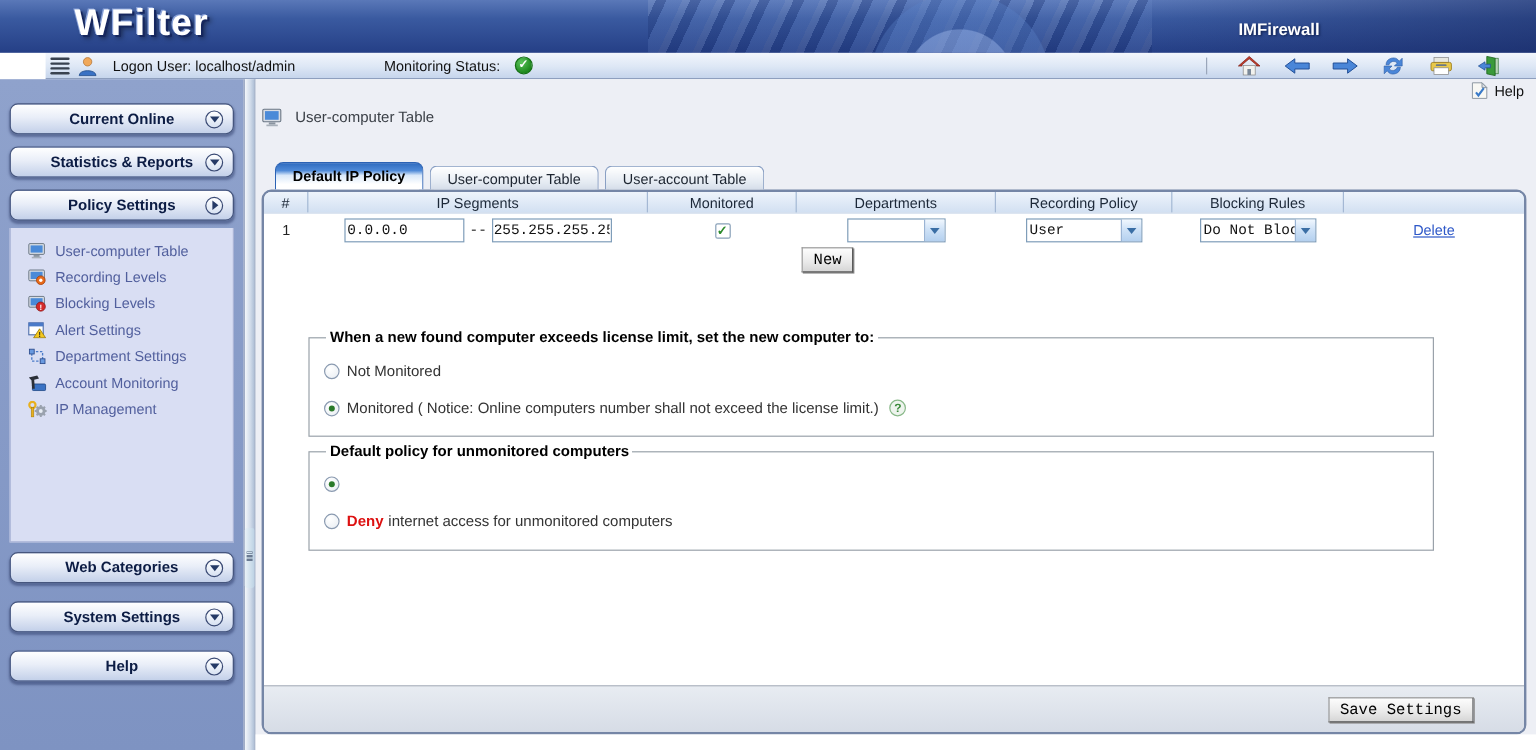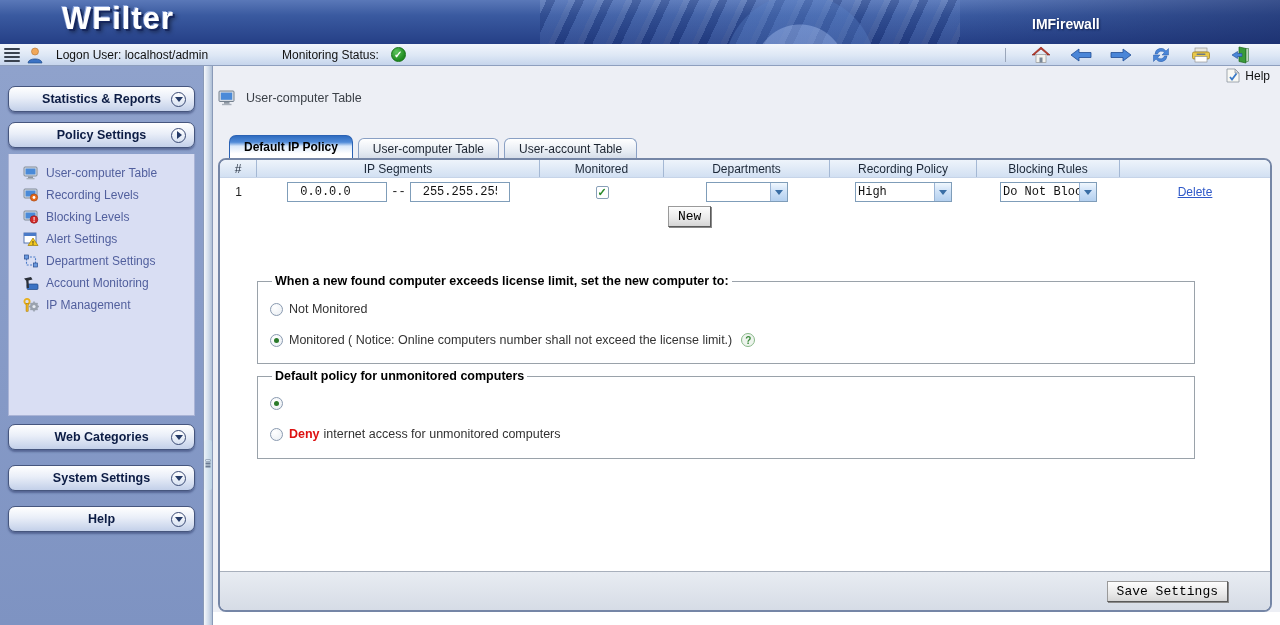--- a/index.html
+++ b/index.html
@@ -16,21 +16,21 @@
     }
   .banner::after { content:""; position:absolute; right:0; top:0; width:330px; height:44px;
     background:linear-gradient(90deg, transparent, rgba(20,35,90,.45)); }
   .logo { position:absolute; left:62px; top:1px; font-size:31px; font-weight:bold; color:#fff;
     letter-spacing:1px; text-shadow:2px 2px 0 #16275e, -1px -1px 0 #8aa2d8, 3px 3px 4px rgba(0,0,0,.5); }
   .product { position:absolute; left:1032px; top:16px; font-size:14px; font-weight:bold; color:#fff;
     z-index:2; text-shadow:1px 1px 2px #10204e; }
 
   
   .toolbar { height:22px; background:linear-gradient(180deg,#f2f6fc 0%,#dde7f5 55%,#c6d5ec 100%);
-    border-bottom:1px solid #8e9fbe; display:flex; align-items:center; }
+    border-bottom:1px solid #8e9fbe; display:flex; align-items:center;margin-left:38px; }
   .tb-left { display:flex; align-items:center; gap:6px; padding-left:4px; }
   .menu-icon { width:16px; height:14px; display:flex; flex-direction:column; justify-content:space-between; cursor:pointer; }
   .menu-icon i { height:2px; background:#39424f; border-radius:1px; }
   .logon-text { margin-left:6px; color:#111; }
   .mon-label { margin-left:68px; color:#111; }
   .status-ok { width:15px; height:15px; border-radius:50%; margin-left:6px;
     background:radial-gradient(circle at 35% 30%, #5cc45c, #1f8a1f 70%); border:1px solid #157015;
     color:#fff; font-size:10px; font-weight:bold; text-align:center; line-height:14px; }
   .tb-right { margin-left:auto; display:flex; align-items:center; gap:18px; padding-right:28px; }
   .tb-sep { width:1px; height:14px; background:#9aa6ba; margin-right:6px; }
@@ -81,21 +81,21 @@
 
   .grid-head { display:flex; height:18px; background:linear-gradient(180deg,#eef4fb,#d2e0f2);
     border-bottom:1px solid #c6d4e8; font-size:12px; color:#1c2838; }
   .gh { display:flex; align-items:center; justify-content:center; border-right:1px solid #a4b8d4; }
   .gh:last-child { border-right:none; }
   .grid-row { display:flex; height:28px; align-items:center; }
   .gc { display:flex; align-items:center; justify-content:center; }
   .c-idx{width:37px;} .c-ip{width:283px;} .c-mon{width:124px;} .c-dept{width:166px;}
   .c-rec{width:147px;} .c-blk{width:143px;} .c-last{flex:1;}
 
-  .ip-input { width:100px; height:20px; border:1px solid #7f9db9; font:12px "Liberation Mono", monospace; padding:1px 12px; color:#111; }
+  .ip-input { width:100px; height:20px; border:1px solid #7f9db9; font:12px "Liberation Mono", monospace; padding:1px 1px; color:#111; }
   .dash { margin:0 4px; font:12px "Liberation Mono", monospace; }
 
   .cb { width:13px; height:13px; background:#fff; border:1px solid #88a0b8; border-radius:2px;
     display:flex; align-items:center; justify-content:center; font-size:11px; font-weight:bold; color:#2a8a2a; cursor:pointer; }
 
   .fake-select { display:inline-flex; align-items:stretch; border:1px solid #7f9db9; background:#fff; height:20px; cursor:pointer; }
   .fake-select .txt { font:12px "Liberation Mono", monospace; color:#111; line-height:18px; padding:0 2px;
     overflow:hidden; white-space:nowrap; flex:1; }
   .sel-btn { width:17px; background:linear-gradient(180deg,#f0f7fe,#cfe2f7 45%,#b4d0ef);
     border-left:1px solid #9ab4d4; display:flex; align-items:center; justify-content:center; }
@@ -190,20 +190,26 @@
         <path d="M1 9 L6.5 5.5 L6.5 7.5 L11 7.5 L11 10.5 L6.5 10.5 L6.5 12.5 Z" fill="#4a86d8" stroke="#1f4c94" stroke-width=".6"></path>
       </svg>
     </div>
   </div>
 </div>
 
 <div class="app">
 
   <div class="sidebar">
     <div class="acc-btn">
+      <span class="lbl">Current Online</span>
+      <span class="chev">
+          <span class="down"></span>
+        </span>
+    </div>
+    <div class="acc-btn">
       <span class="lbl">Statistics &amp; Reports</span>
       <span class="chev">
           <span class="down"></span>
         </span>
     </div>
     <div class="acc-btn">
       <span class="lbl">Policy Settings</span>
       <span class="chev">
           <span class="right"></span>
         </span>
@@ -356,21 +362,21 @@
         <div class="gc c-dept">
           <div class="fake-select w-dept">
             <span class="txt"></span>
             <span class="sel-btn">
                 <span class="tri"></span>
               </span>
           </div>
         </div>
         <div class="gc c-rec">
           <div class="fake-select w-rec">
-            <span class="txt">High</span>
+            <span class="txt">User</span>
             <span class="sel-btn">
                 <span class="tri"></span>
               </span>
           </div>
         </div>
         <div class="gc c-blk">
           <div class="fake-select w-blk">
             <span class="txt">Do Not Block</span>
             <span class="sel-btn">
                 <span class="tri"></span>

